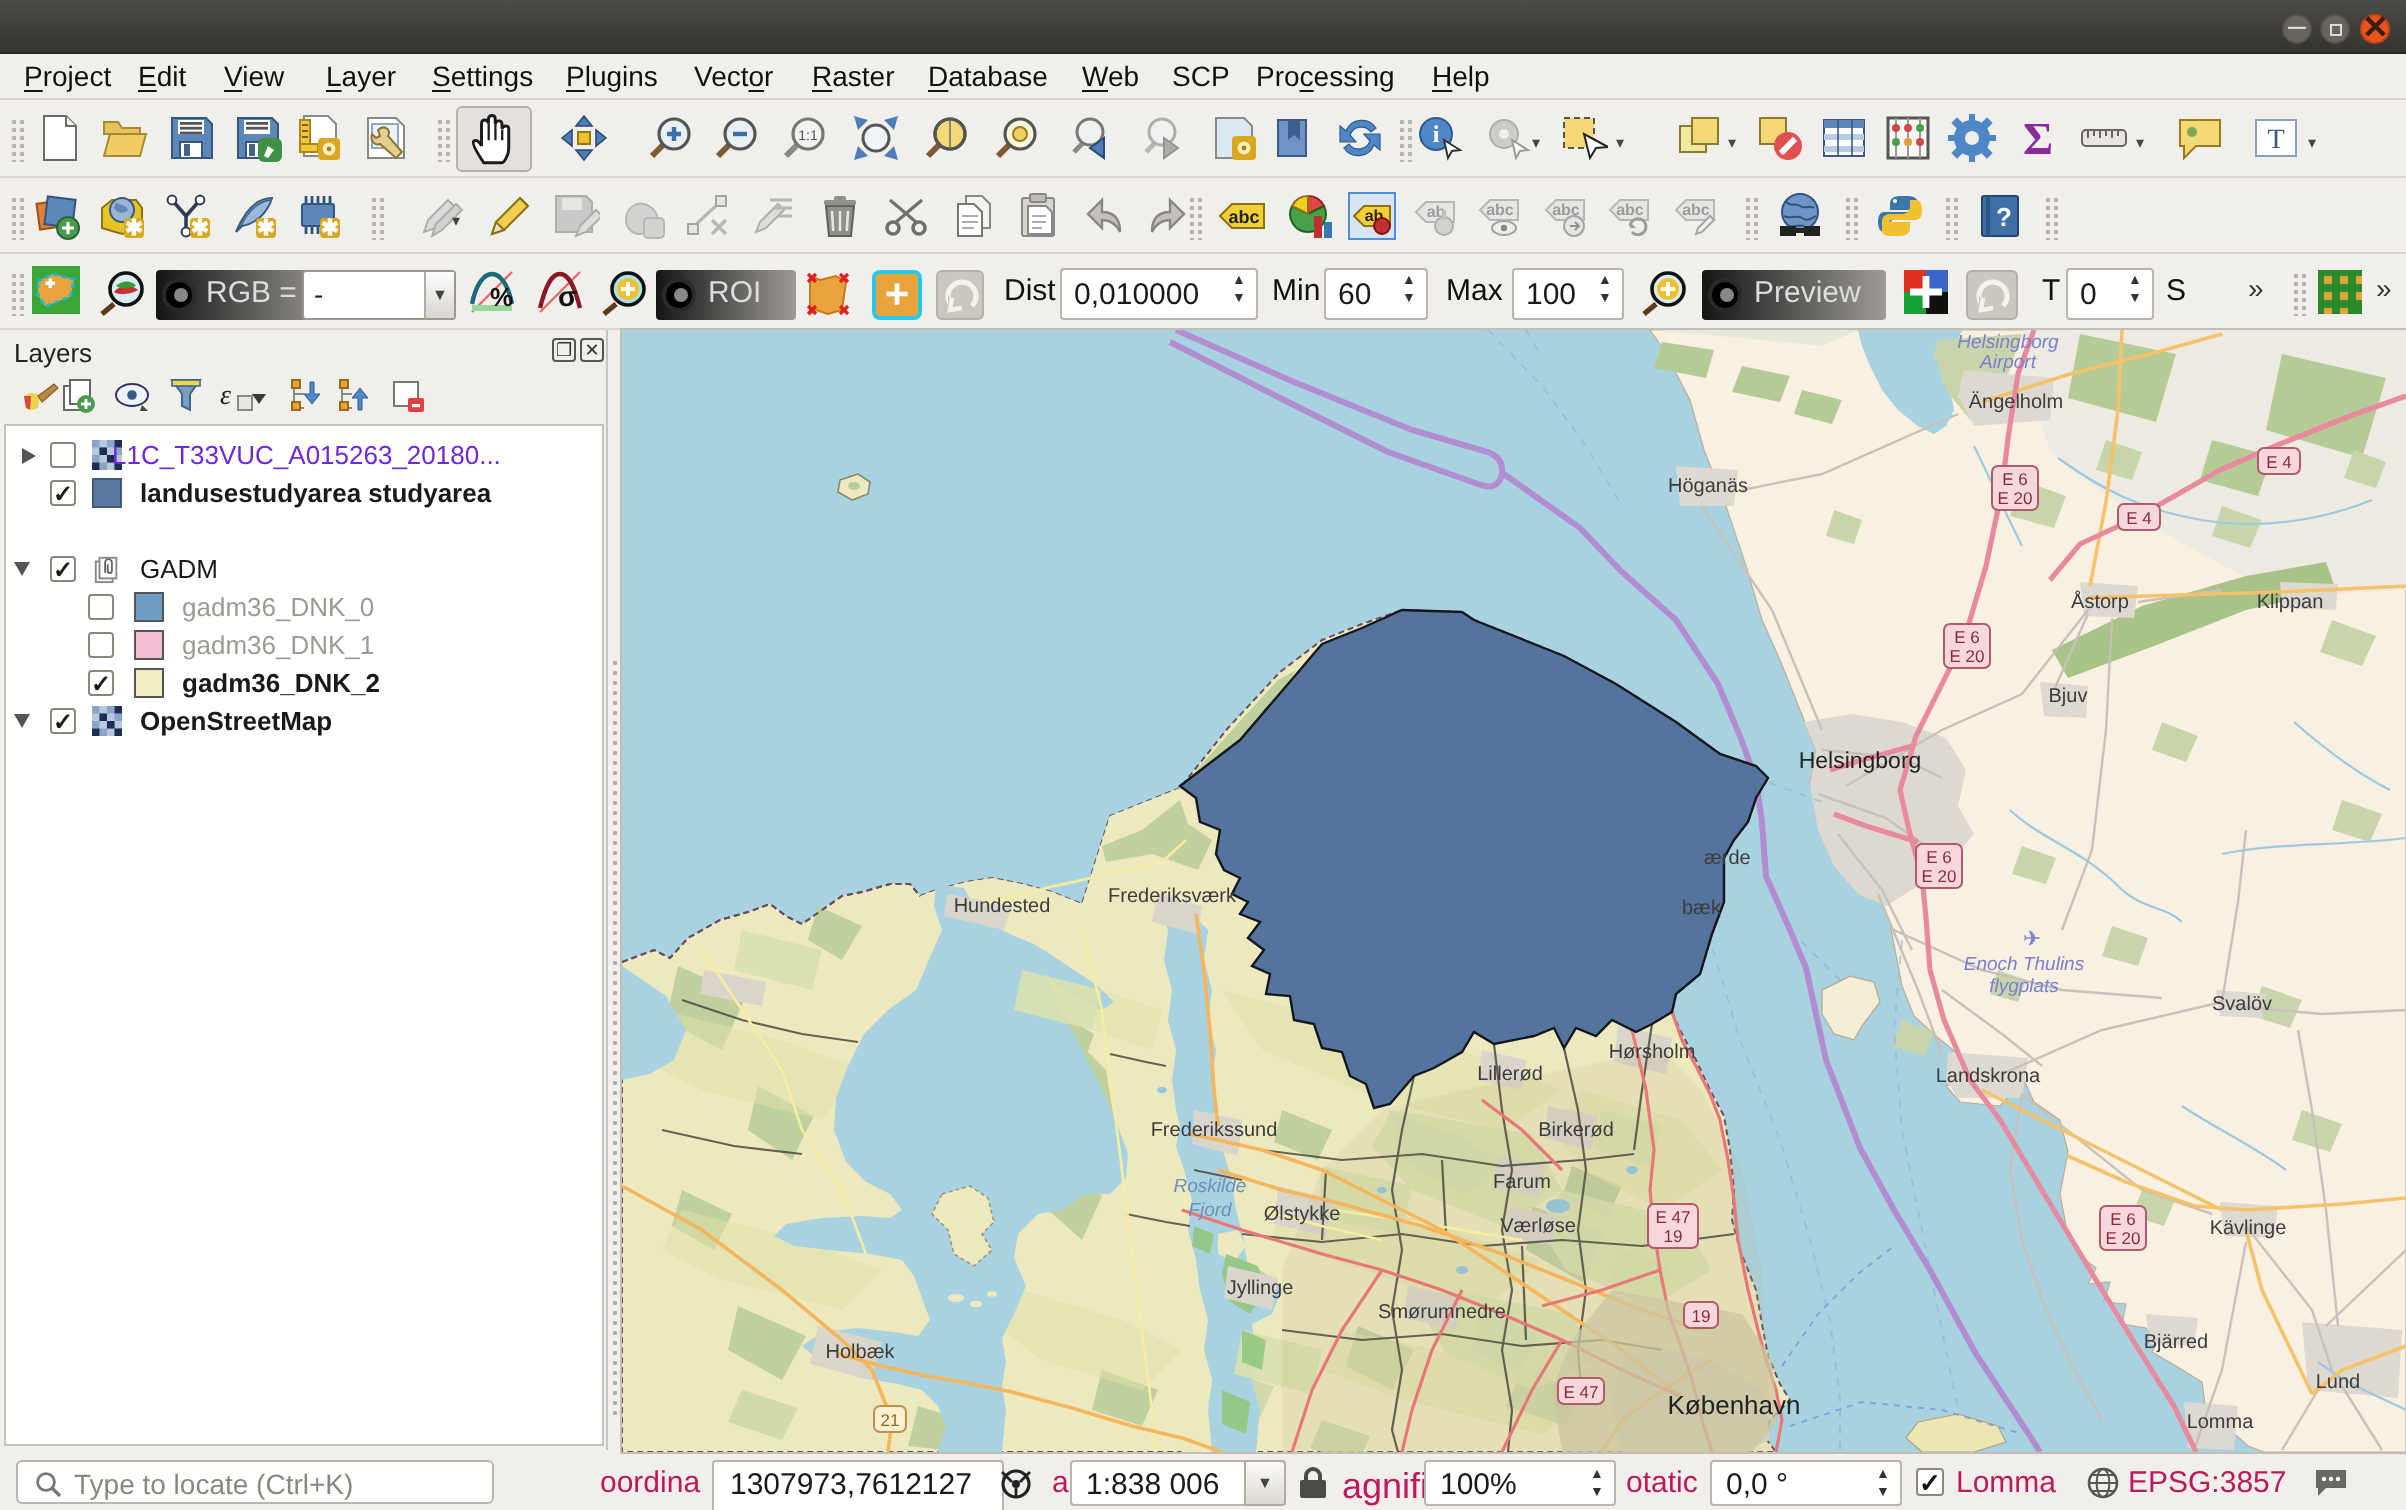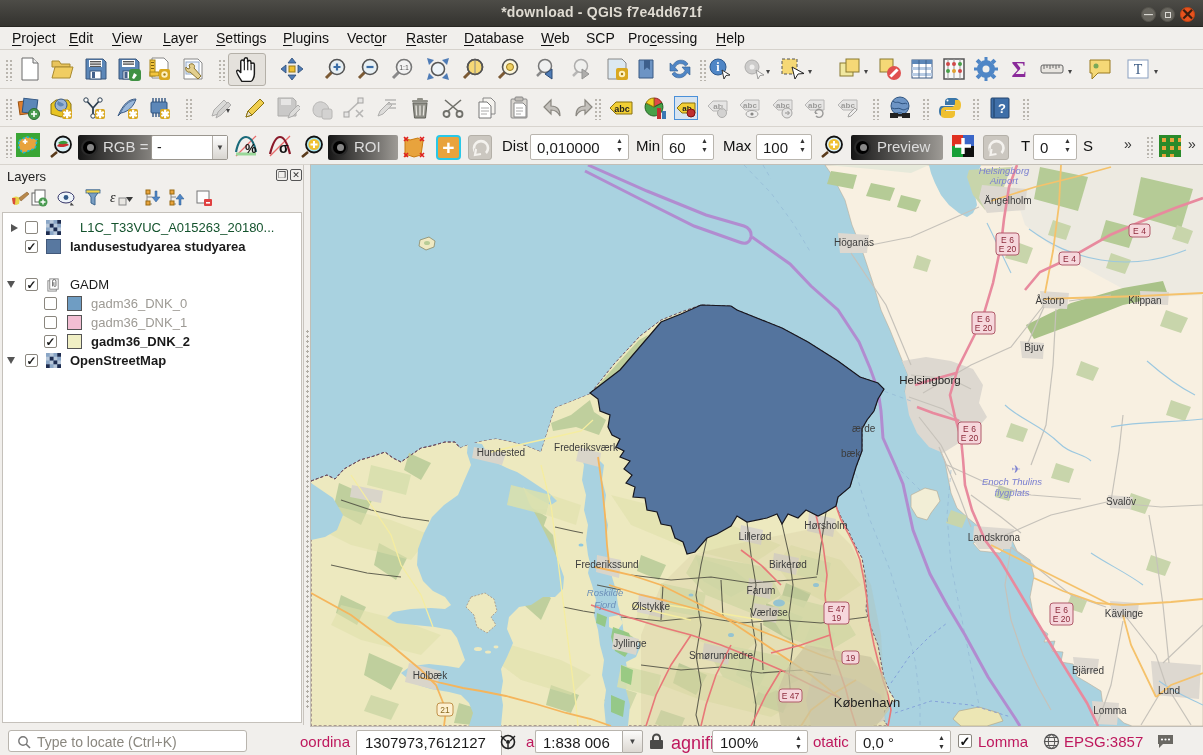--- a/index.html
+++ b/index.html
@@ -31,21 +31,20 @@
 .arr{position:absolute;top:6px;width:0;height:0}
 #map{position:absolute;left:311px;top:165px;width:892px;height:561px;background:#a9d2e0;outline:1px solid #c2beb6}
 #statusbar{position:absolute;left:0;top:727px;width:1203px;height:28px;background:#f1efec;font-size:13px;color:#222}
 .sbox{position:absolute;top:3px;height:22px;background:#fff;border:1px solid #b9b5ae;border-radius:2px;font-size:13px;color:#1a1a1a}
 .slab{position:absolute;top:7px;font-size:13px;color:#be185d}
 .spin{position:absolute;top:1px;right:2px;width:13px;height:20px;font-size:7px;color:#333;line-height:9px;text-align:center}
 </style></head>
 <body>
 <div id="app">
 <div id="titlebar">
- <div class="t">*download - QGIS f7e4dd671f</div>
  <div class="wbtn" style="left:1141px;line-height:12px">–</div>
  <div class="wbtn" style="left:1160px">
         <span style="display:block;margin:4px auto 0;width:6px;height:6px;border:1px solid #dcdad5"></span>
       </div>
  <div class="wbtn" style="left:1180px;background:#e8531e;border-color:#c64312;color:#3a1e10;line-height:14px;font-weight:bold">✕</div>
 </div>
 <div id="menubar">
  <span style="left:12px"><u>P</u>roject</span>
  <span style="left:69px"><u>E</u>dit</span>
  <span style="left:112px"><u>V</u>iew</span>
@@ -740,21 +739,21 @@
               <rect x="8" y="12" width="4" height="4"></rect>
             </g>
             <g fill="#1d2c50">
               <rect x="4" y="4" width="4" height="4"></rect>
               <rect x="12" width="4" height="4"></rect>
               <rect x="8" y="8" width="4" height="4"></rect>
               <rect y="12" width="4" height="4"></rect>
               <rect x="12" y="12" width="4" height="4"></rect>
             </g>
           </svg>
-          <span class="lab" style="left:77px;color:#14532d">L1C_T33VUC_A015263_20180...</span>
+          <span class="lab" style="left:53px;color:#6d28d9">L1C_T33VUC_A015263_20180...</span>
         </div>
  <div class="trow" style="top:24px">
           <span class="cb" style="left:22px">✓</span>
           <span class="sw" style="left:43px;background:#5878a0;border:1px solid #42587a"></span>
           <span class="lab" style="left:67px;font-weight:bold">landusestudyarea studyarea</span>
         </div>
  <div class="trow" style="top:62px">
           <span class="arr" style="left:4px;border-top:7px solid #555;border-left:4.5px solid transparent;border-right:4.5px solid transparent"></span>
           <span class="cb" style="left:22px">✓</span>
           <svg class="sw" style="left:43px" viewBox="0 0 16 16">

